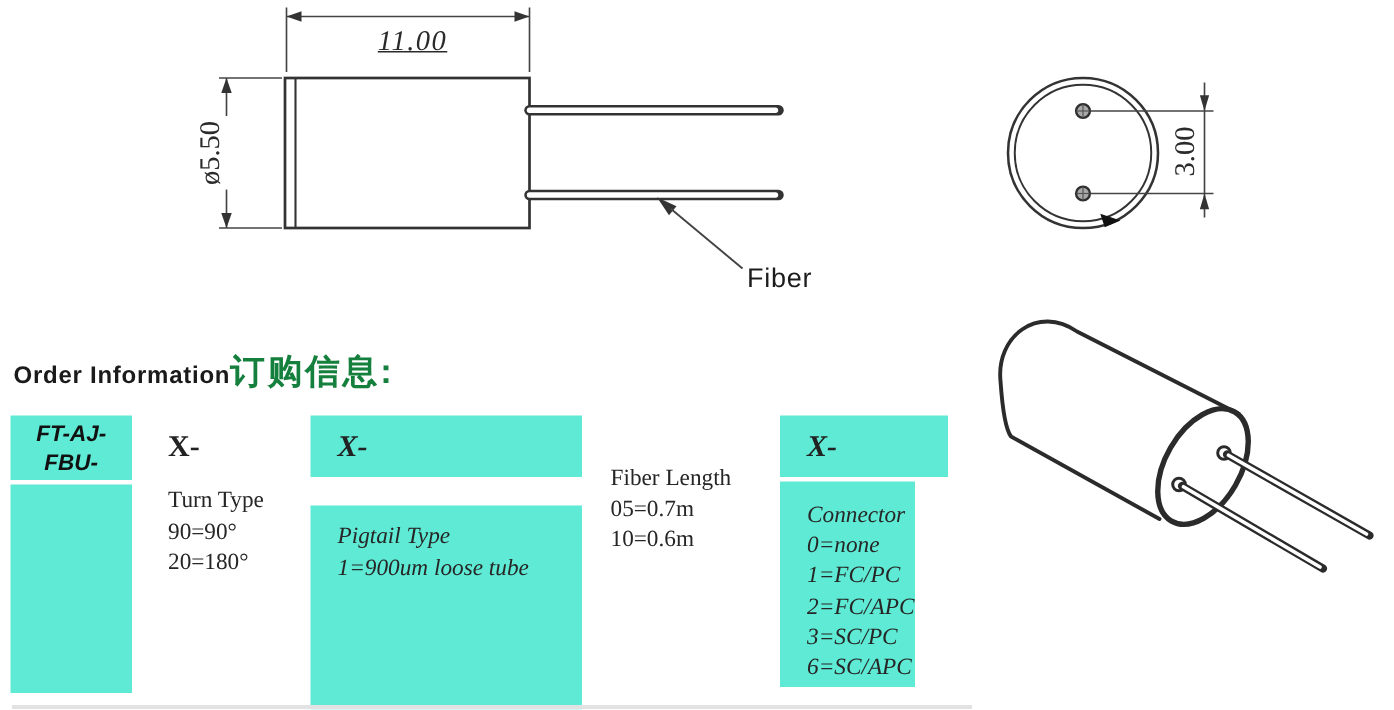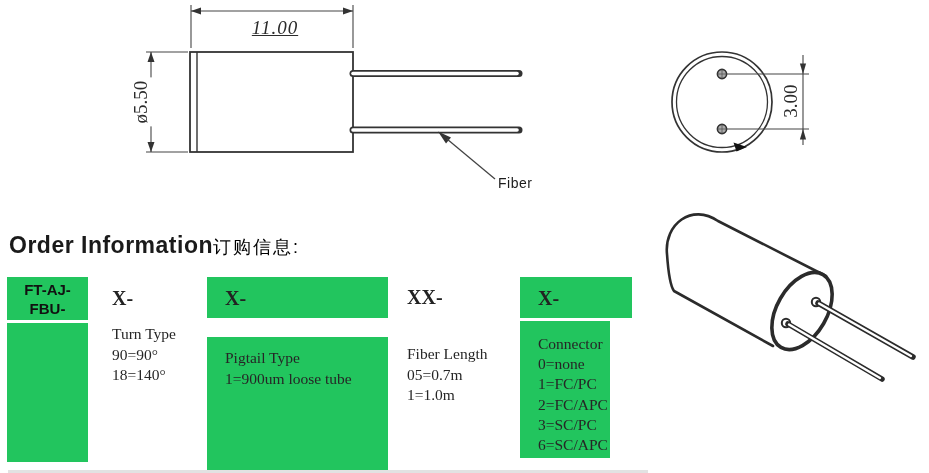--- a/index.html
+++ b/index.html
@@ -7,31 +7,31 @@
         font-family:"Liberation Sans",sans-serif;}
   #drawing-layer{position:absolute;left:0;top:0;width:929px;height:473px;}
 
   
   .dim-label{position:absolute;font-family:"Liberation Serif","DejaVu Serif",serif;
              font-size:19px;color:#2b2b2b;background:#fff;padding:0 3px;white-space:nowrap;
              transform:translate(-50%,-50%);}
   .dim-label.italic{font-style:italic;letter-spacing:1px;}
   .dim-label.rot{transform:translate(-50%,-50%) rotate(-90deg);}
 
-  .fiber-label{position:absolute;left:498px;top:175px;font-size:14px;color:#1c1c1c;
+  .fiber-label{position:absolute;left:498px;top:175px;font-size:18px;color:#1c1c1c;
                letter-spacing:0.5px;}
 
   
   .heading{position:absolute;left:9px;top:232px;white-space:nowrap;}
-  .heading .en{font-size:23px;font-weight:bold;color:#1a1a1a;letter-spacing:0.5px;}
-  .heading .zh{font-size:18px;font-weight:normal;color:#000000;letter-spacing:2px;}
+  .heading .en{font-size:16px;font-weight:bold;color:#1a1a1a;letter-spacing:0.5px;}
+  .heading .zh{font-size:23px;font-weight:bold;color:#15803d;letter-spacing:2px;}
 
   
   .cell{position:absolute;box-sizing:border-box;}
-  .graybox{background:#22c55e;}
+  .graybox{background:#5eead4;font-style:italic;}
   .code{font-family:"Liberation Serif","DejaVu Serif",serif;font-weight:bold;
         font-size:20px;color:#222;}
   .optlines{font-family:"Liberation Serif","DejaVu Serif",serif;font-size:15.5px;
             line-height:20.5px;color:#262626;white-space:nowrap;}
   .prefix-text{font-size:15px;font-weight:bold;color:#111;line-height:19px;
                text-align:center;padding-top:3px;}
   .bottom-strip{position:absolute;left:8px;top:470px;width:640px;height:3px;background:#e2e2e2;}
 </style>
 </head>
 <body>
@@ -132,40 +132,39 @@
       <div>FT-AJ-</div>
       <div>FBU-</div>
     </div>
     <div class="cell graybox" style="left:7px;top:323px;width:81px;height:139px;"></div>
 
     <div class="cell" style="left:112px;top:287px;">
       <div class="code">X-</div>
       <div class="optlines" style="margin-top:14px;">
         <div>Turn Type</div>
         <div>90=90°</div>
-        <div>18=140°</div>
+        <div>20=180°</div>
       </div>
     </div>
 
     <div class="cell graybox" style="left:207px;top:277px;width:181px;height:41px;">
       <div class="code" style="margin:10px 0 0 18px;">X-</div>
     </div>
     <div class="cell graybox" style="left:207px;top:337px;width:181px;height:141px;">
       <div class="optlines" style="margin:11px 0 0 18px;">
         <div>Pigtail Type</div>
         <div>1=900um loose tube</div>
       </div>
     </div>
 
     <div class="cell" style="left:407px;top:286px;">
-      <div class="code">XX-</div>
-      <div class="optlines" style="margin-top:35px;font-family:Liberation Serif, serif;">
+      <div class="optlines" style="margin-top:23px;font-family:Liberation Serif, serif;">
         <div>Fiber Length</div>
         <div>05=0.7m</div>
-        <div>1=1.0m</div>
+        <div>10=0.6m</div>
       </div>
     </div>
 
     <div class="cell graybox" style="left:520px;top:277px;width:112px;height:41px;">
       <div class="code" style="margin:10px 0 0 18px;">X-</div>
     </div>
     <div class="cell graybox" style="left:520px;top:321px;width:90px;height:137px;">
       <div class="optlines" style="margin:13px 0 0 18px;line-height:20.2px;">
         <div>Connector</div>
         <div>0=none</div>

